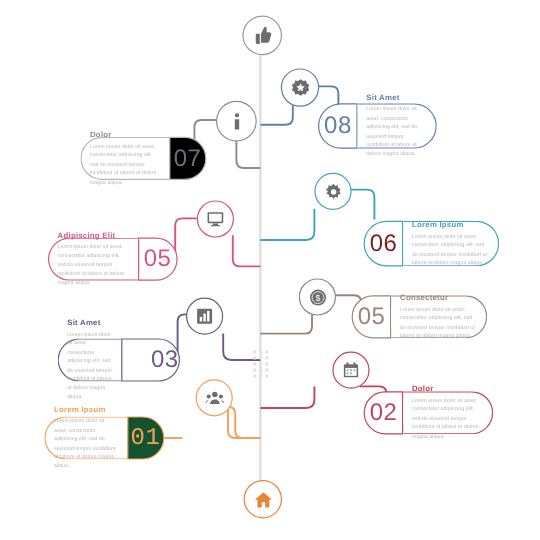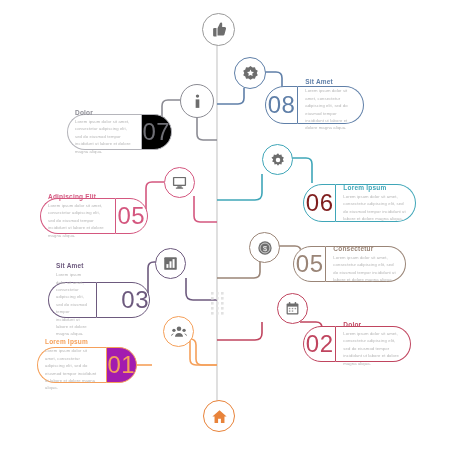--- a/index.html
+++ b/index.html
@@ -4,21 +4,21 @@
 <style>
   html,body{margin:0;padding:0;}
   body{width:450px;height:450px;background:#ffffff;font-family:"Liberation Sans",sans-serif;overflow:hidden;}
   #stage{position:relative;width:450px;height:450px;}
   svg.layer{position:absolute;left:0;top:0;width:450px;height:450px;}
   
   .badge{position:absolute;border-radius:50%;background:#ffffff;border:1.6px solid #999;display:flex;align-items:center;justify-content:center;}
   .badge svg{display:block;}
   
   .pill{position:absolute;display:flex;align-items:stretch;}
-  .pill .num{display:flex;align-items:center;justify-content:center;font-size:24px;font-weight:400;letter-spacing:0.5px;}
+  .pill .num{display:flex;align-items:center;justify-content:center;font-size:20px;font-weight:400;letter-spacing:0.5px;}
   .pill .txtbox{display:flex;flex-direction:column;justify-content:center;padding:5px 7px;box-sizing:border-box;}
   .pill .title{font-size:6.5px;font-weight:bold;letter-spacing:0.2px;margin-bottom:2px;}
   .ph{font-size:4.2px;line-height:1.75;color:#b4b4b4;letter-spacing:0.1px;}
 </style>
 </head>
 <body>
 
 <div id="stage">
 
   <svg class="layer" viewBox="0 0 450 450">
@@ -88,21 +88,21 @@
         <path d="M0 18.5c0-2.6 2-4.3 4.4-4.3" fill="#6d6d6d"></path>
       <circle cx="19.6" cy="9.5" r="2.5" fill="#6d6d6d"></circle>
         <path d="M24 18.5c0-2.6-2-4.3-4.4-4.3" fill="#6d6d6d"></path>
     </svg>
   </div>
   <div class="pill" style="left:37px;top:347px;width:100px;height:36px;">
     <div class="txtbox" style="width:70px;border:1.2px solid #f5a05a;border-right:none;border-radius:18px 0 0 18px;background:#fff;">
       <div class="title" style="color:#f5a05a;">Lorem Ipsum</div>
       <div class="ph">Lorem ipsum dolor sit amet, consectetur adipiscing elit, sed do eiusmod tempor incididunt ut labore et dolore magna aliqua.</div>
     </div>
-    <div class="num" style="width:30px;border:1.2px solid #f5a05a;border-radius:0 18px 18px 0;background:#a21caf;color:#f5a05a;">01</div>
+    <div class="num" style="width:30px;border:1.2px solid #f5a05a;border-radius:0 18px 18px 0;background:#14532d;color:#f5a05a;font-family:Liberation Mono, monospace;">01</div>
   </div>
 
   <div class="badge" style="left:277px;top:293px;width:29px;height:29px;border-color:#c0455f;">
     <svg width="15" height="15" viewBox="0 0 24 24">
       <rect x="2.5" y="4" width="19" height="17.5" rx="1.6" fill="#6d6d6d"></rect>
       <rect x="4.5" y="9" width="15" height="10.5" fill="#fff"></rect>
       <rect x="6" y="1.5" width="2.6" height="4.6" rx="1.1" fill="#6d6d6d"></rect>
       <rect x="15.4" y="1.5" width="2.6" height="4.6" rx="1.1" fill="#6d6d6d"></rect>
       <g fill="#9a9a9a">
           <rect x="6.2" y="11" width="2.4" height="2.2"></rect>

